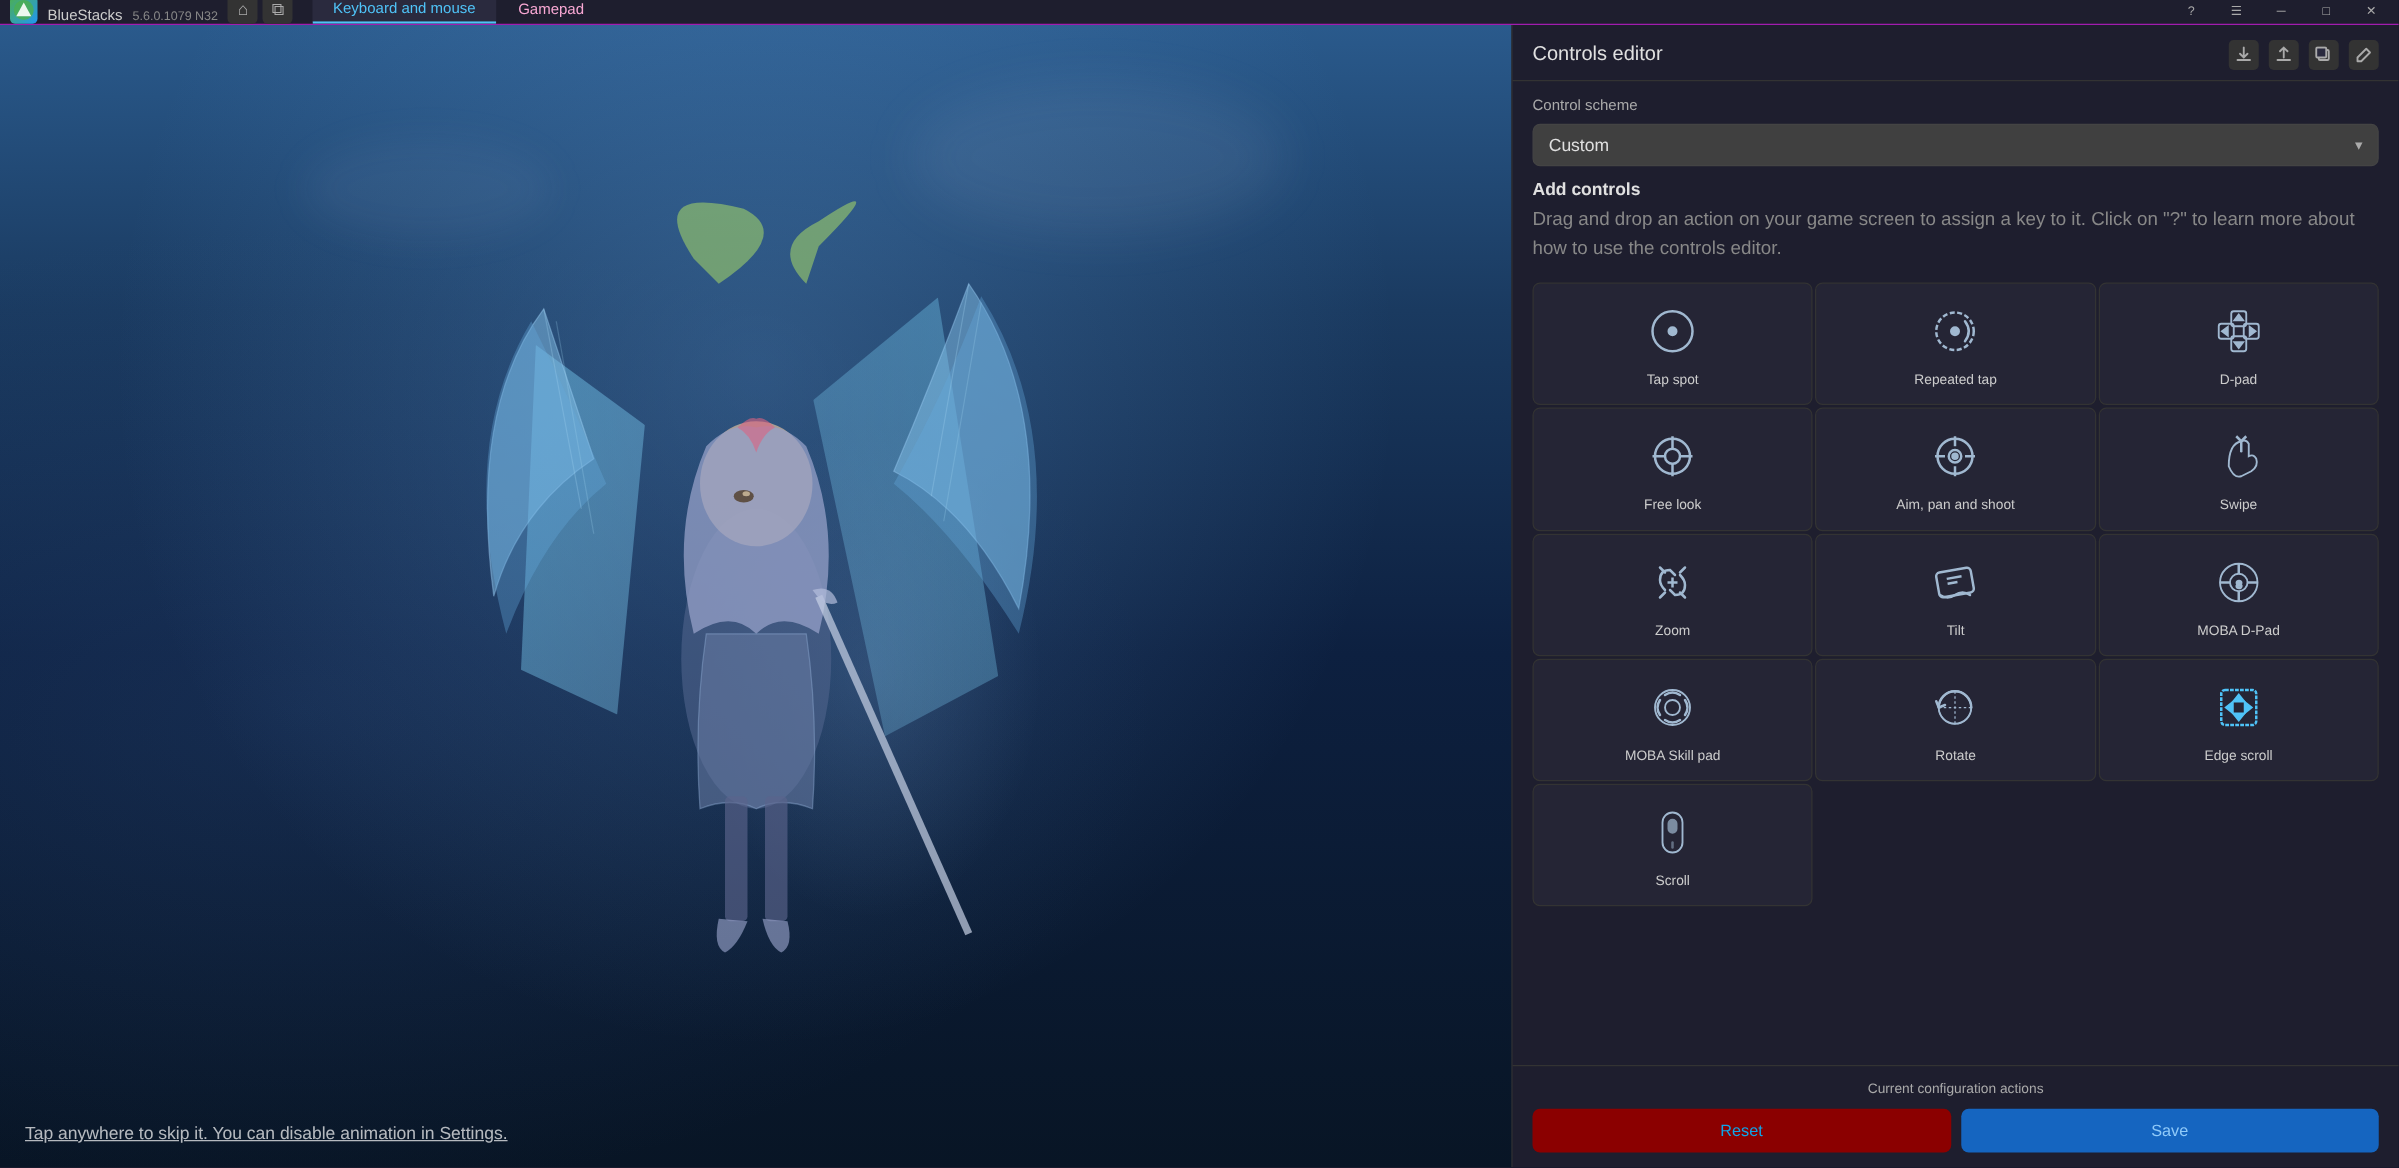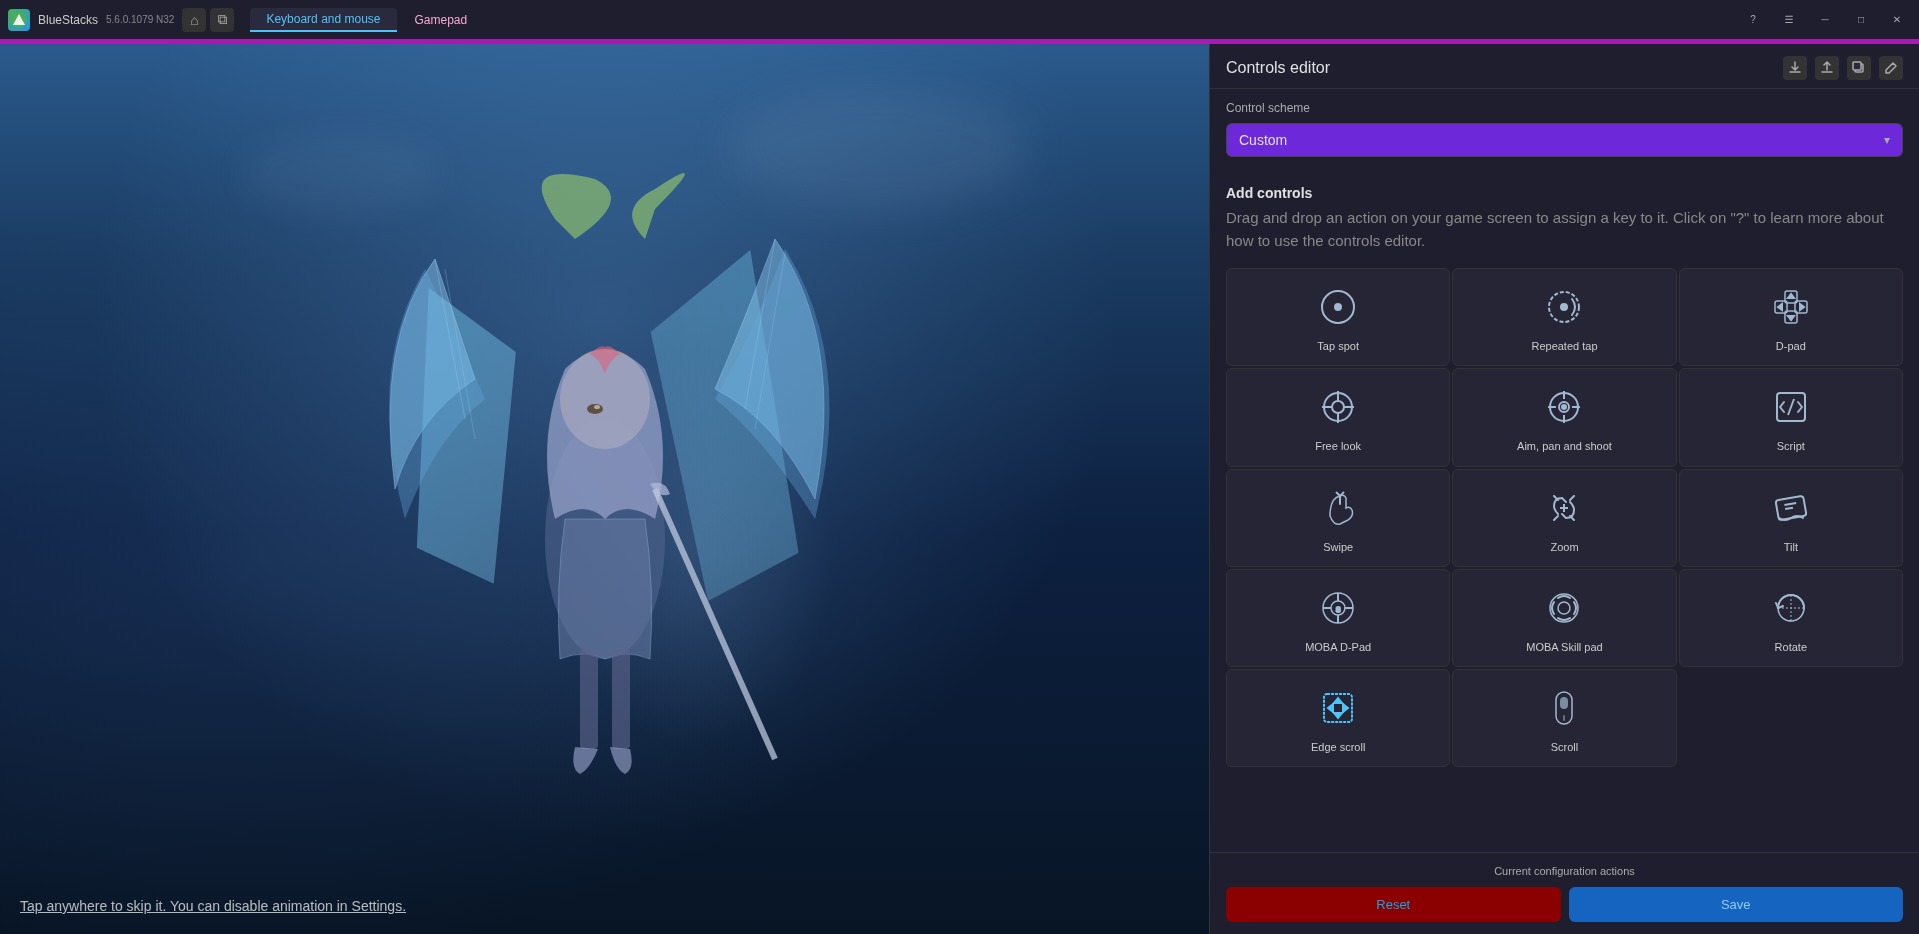--- a/index.html
+++ b/index.html
@@ -8,28 +8,28 @@
       height: 934px;
       overflow: hidden;
       font-family: 'Segoe UI', Arial, sans-serif;
       background: #1a1a2e;
       display: flex;
       flex-direction: column;
     }
 
     
     .titlebar {
-      height: 44px;
+      height: 20px;
       background: #1e1e2e;
       display: flex;
-      align-items: center;
+      align-items: flex-end;
       padding: 0 8px;
       gap: 8px;
       flex-shrink: 0;
-      border-bottom: 5px solid #a21caf;
+      border-bottom: 1px solid #a21caf;
     }
     .app-logo {
       width: 22px;
       height: 22px;
       border-radius: 4px;
       background: linear-gradient(135deg, #4CAF50, #2196F3);
       display: flex;
       align-items: center;
       justify-content: center;
       font-size: 10px;
@@ -210,31 +210,31 @@
 
     .section-label {
       color: #aaa;
       font-size: 12px;
       margin-bottom: 8px;
     }
 
     
     .scheme-dropdown {
       width: 100%;
-      background: #6d28d9;
+      background: #404040;
       border: 1px solid #444;
       border-radius: 6px;
       color: #e0e0e0;
       padding: 8px 12px;
       font-size: 14px;
       display: flex;
       align-items: center;
       justify-content: space-between;
       cursor: pointer;
-      margin-bottom: 28px;
+      margin-bottom: 10px;
     }
     .scheme-dropdown-arrow {
       color: #aaa;
       font-size: 12px;
     }
 
     .add-controls-title {
       color: #e0e0e0;
       font-size: 14px;
       font-weight: 600;
@@ -531,31 +531,20 @@
               <line x1="20" y1="4" x2="20" y2="12"></line>
               <line x1="20" y1="28" x2="20" y2="36"></line>
               <line x1="4" y1="20" x2="12" y2="20"></line>
               <line x1="28" y1="20" x2="36" y2="20"></line>
               <circle cx="20" cy="20" r="2" fill="#a0b8d0"></circle>
             </svg>
           </div>
           <span class="ctrl-label">Aim, pan and shoot</span>
         </div>
 
-        <div class="ctrl-item">
-          <div class="ctrl-icon">
-            <svg viewBox="0 0 40 40" fill="none" stroke="#a0b8d0" stroke-width="2">
-              <rect x="6" y="6" width="28" height="28" rx="3"></rect>
-              <path d="M13 15l-4 5 4 5" stroke-linecap="round" stroke-linejoin="round"></path>
-              <path d="M27 15l4 5-4 5" stroke-linecap="round" stroke-linejoin="round"></path>
-              <line x1="17" y1="28" x2="23" y2="12"></line>
-            </svg>
-          </div>
-          <span class="ctrl-label">Script</span>
-        </div>
 
         <div class="ctrl-item">
           <div class="ctrl-icon">
             <svg viewBox="0 0 40 40" fill="none" stroke="#a0b8d0" stroke-width="2">
               <path d="M12 28 Q12 10 22 8 Q26 6 28 10 L28 20 Q32 18 34 22 Q36 28 30 32 L22 36 Q16 38 12 28Z" stroke-width="1.5"></path>
               <path d="M22 8 L22 16" stroke-width="2" stroke-linecap="round"></path>
               <line x1="18" y1="4" x2="22" y2="8"></line>
               <line x1="26" y1="4" x2="22" y2="8"></line>
             </svg>
           </div>

